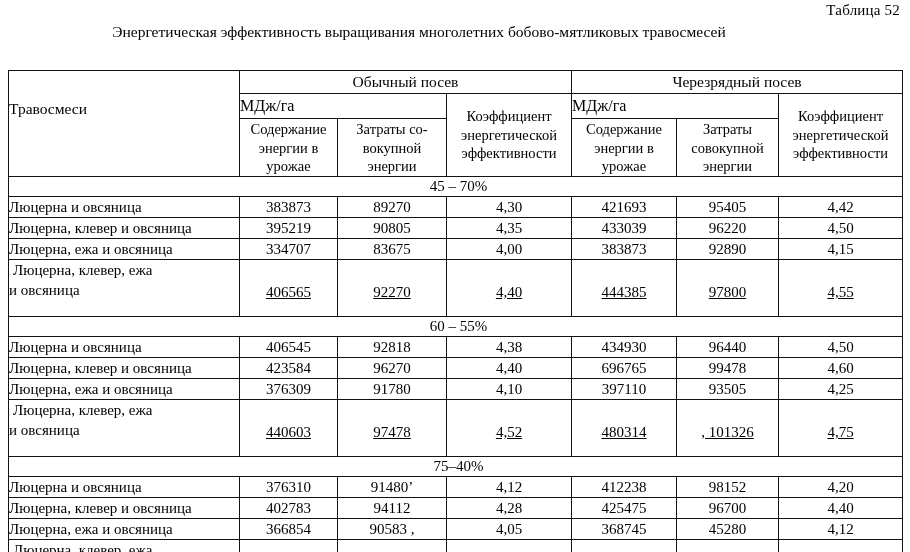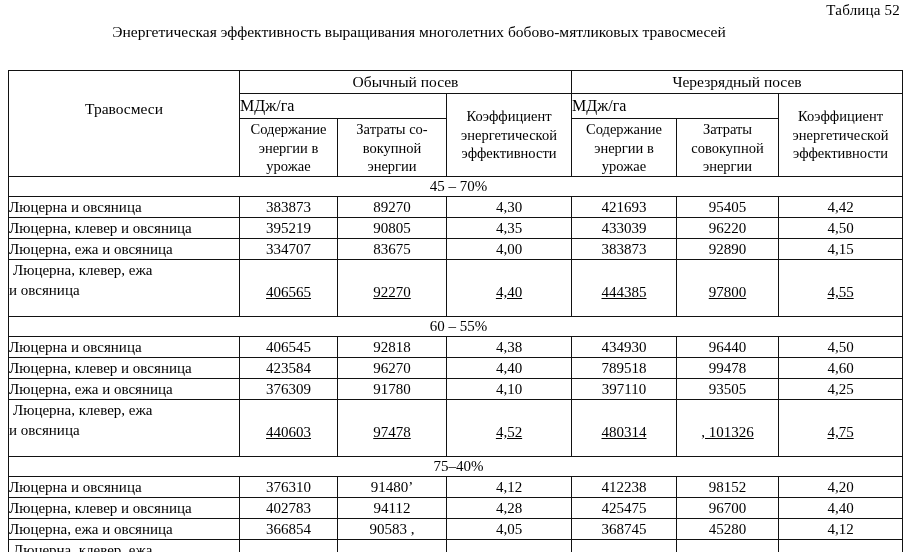--- a/index.html
+++ b/index.html
@@ -93,21 +93,20 @@
     overflow: hidden;
     padding: 0;
   }
   .h-sub .sub-inner {
     height: 56px;
     overflow: hidden;
     display: block;
     padding-top: 1px;
   }
   .h-mix {
-    text-align: center;
     font-size: 15.5px;
     vertical-align: middle;
   }
   .h-mix-inner {
     display: block;
     padding-bottom: 30px;
   }
 
   
   .section-row td {
@@ -276,21 +275,21 @@
           <td class="d-num">4,38</td>
           <td class="d-num">434930</td>
           <td class="d-num">96440</td>
           <td class="d-num">4,50</td>
         </tr>
         <tr>
           <td class="d-mix">Люцерна, клевер и овсяница</td>
           <td class="d-num">423584</td>
           <td class="d-num">96270</td>
           <td class="d-num">4,40</td>
-          <td class="d-num">789518</td>
+          <td class="d-num">696765</td>
           <td class="d-num">99478</td>
           <td class="d-num">4,60</td>
         </tr>
         <tr>
           <td class="d-mix">Люцерна, ежа и овсяница</td>
           <td class="d-num">376309</td>
           <td class="d-num">91780</td>
           <td class="d-num">4,10</td>
           <td class="d-num">397110</td>
           <td class="d-num">93505</td>

